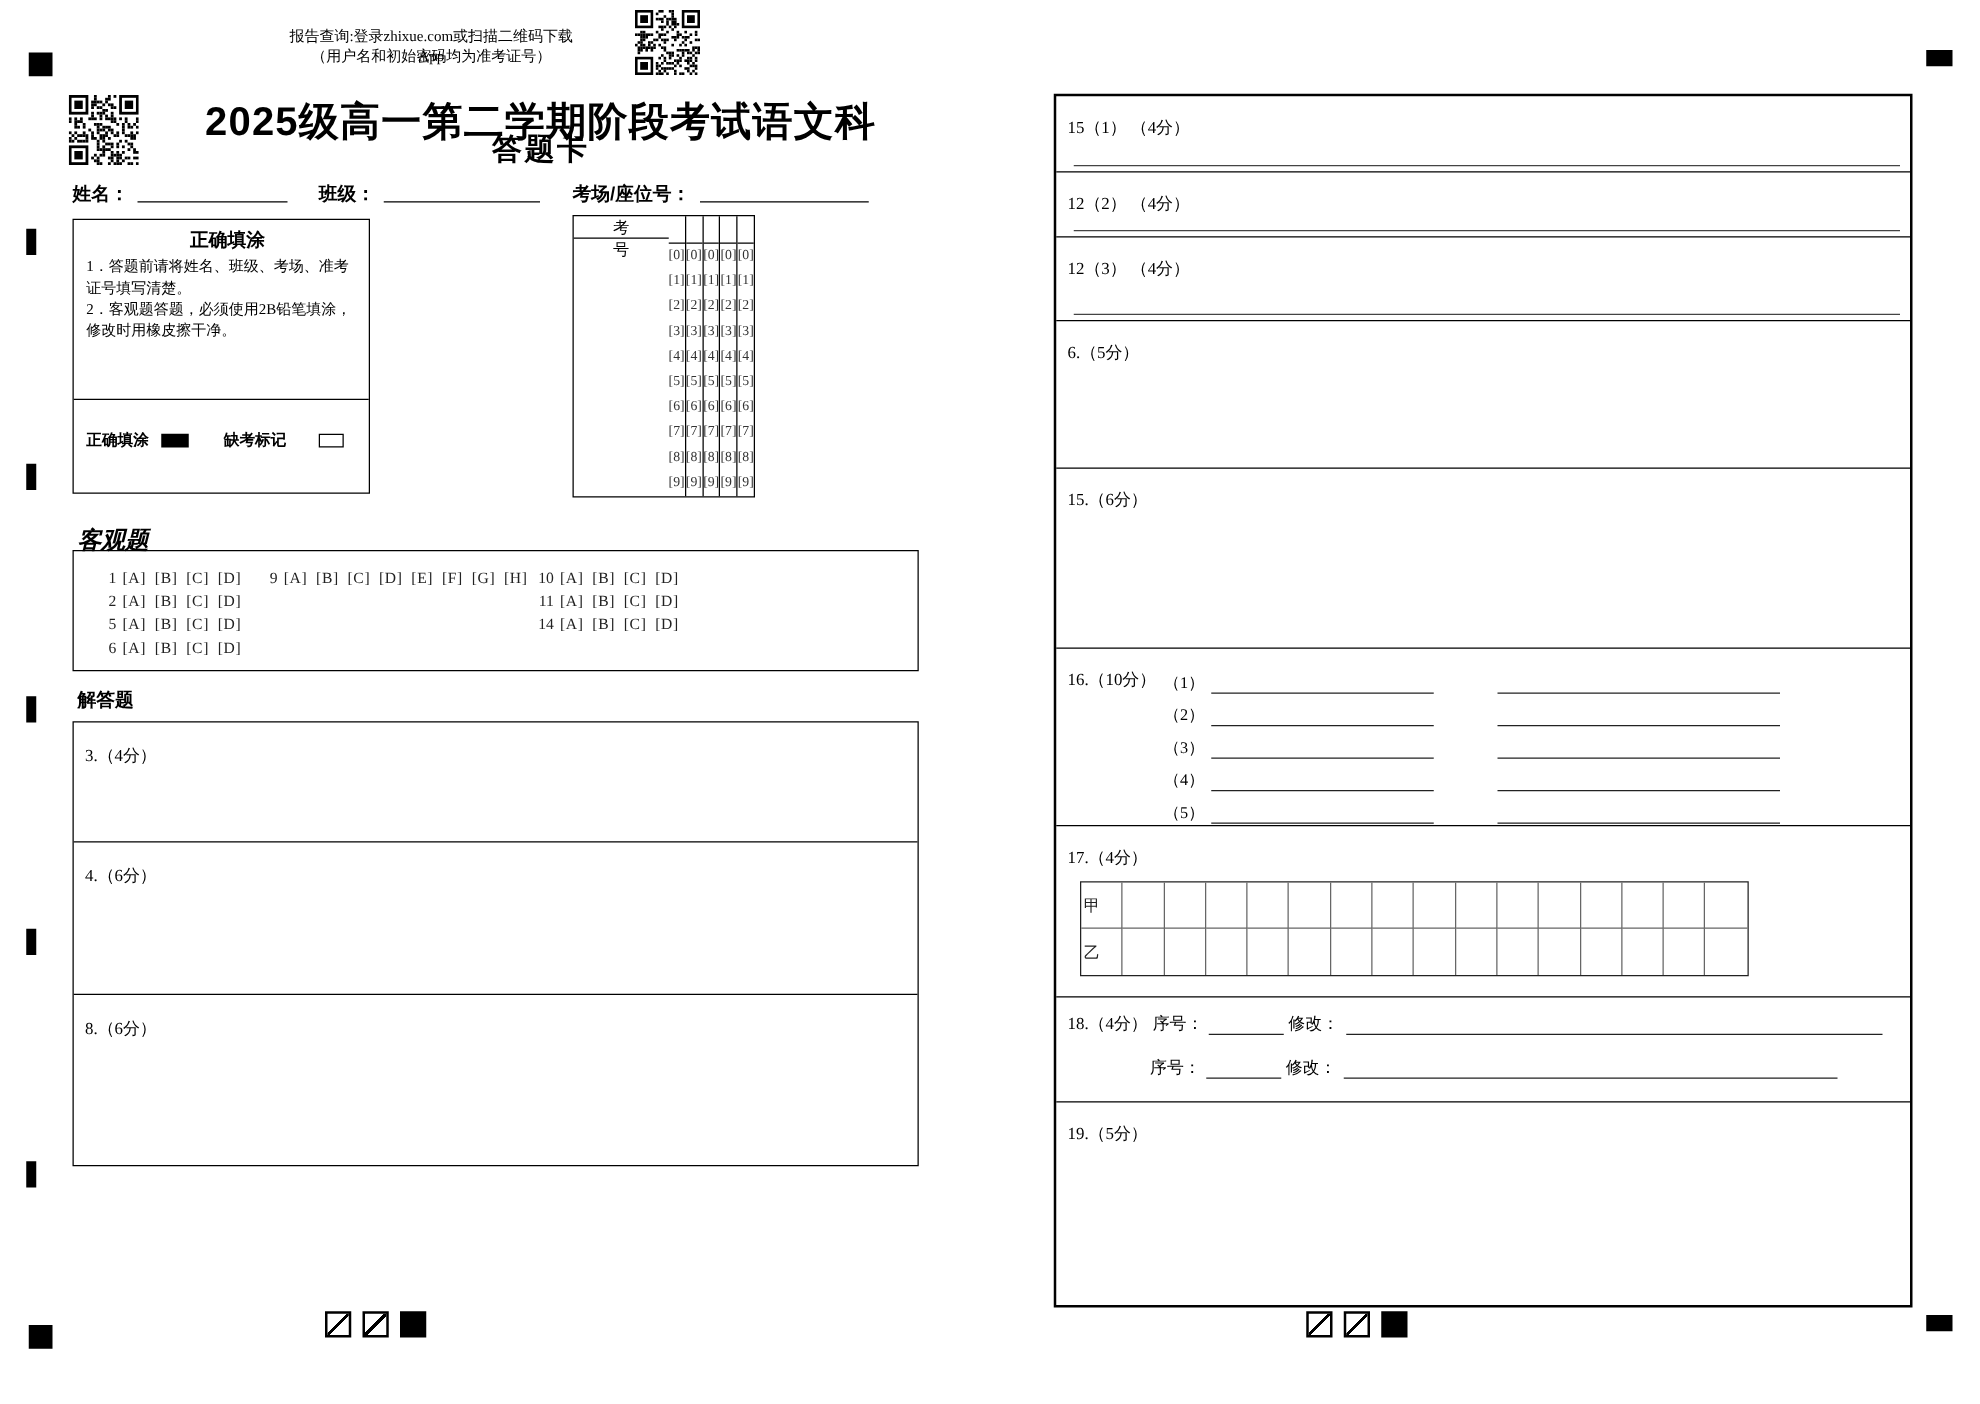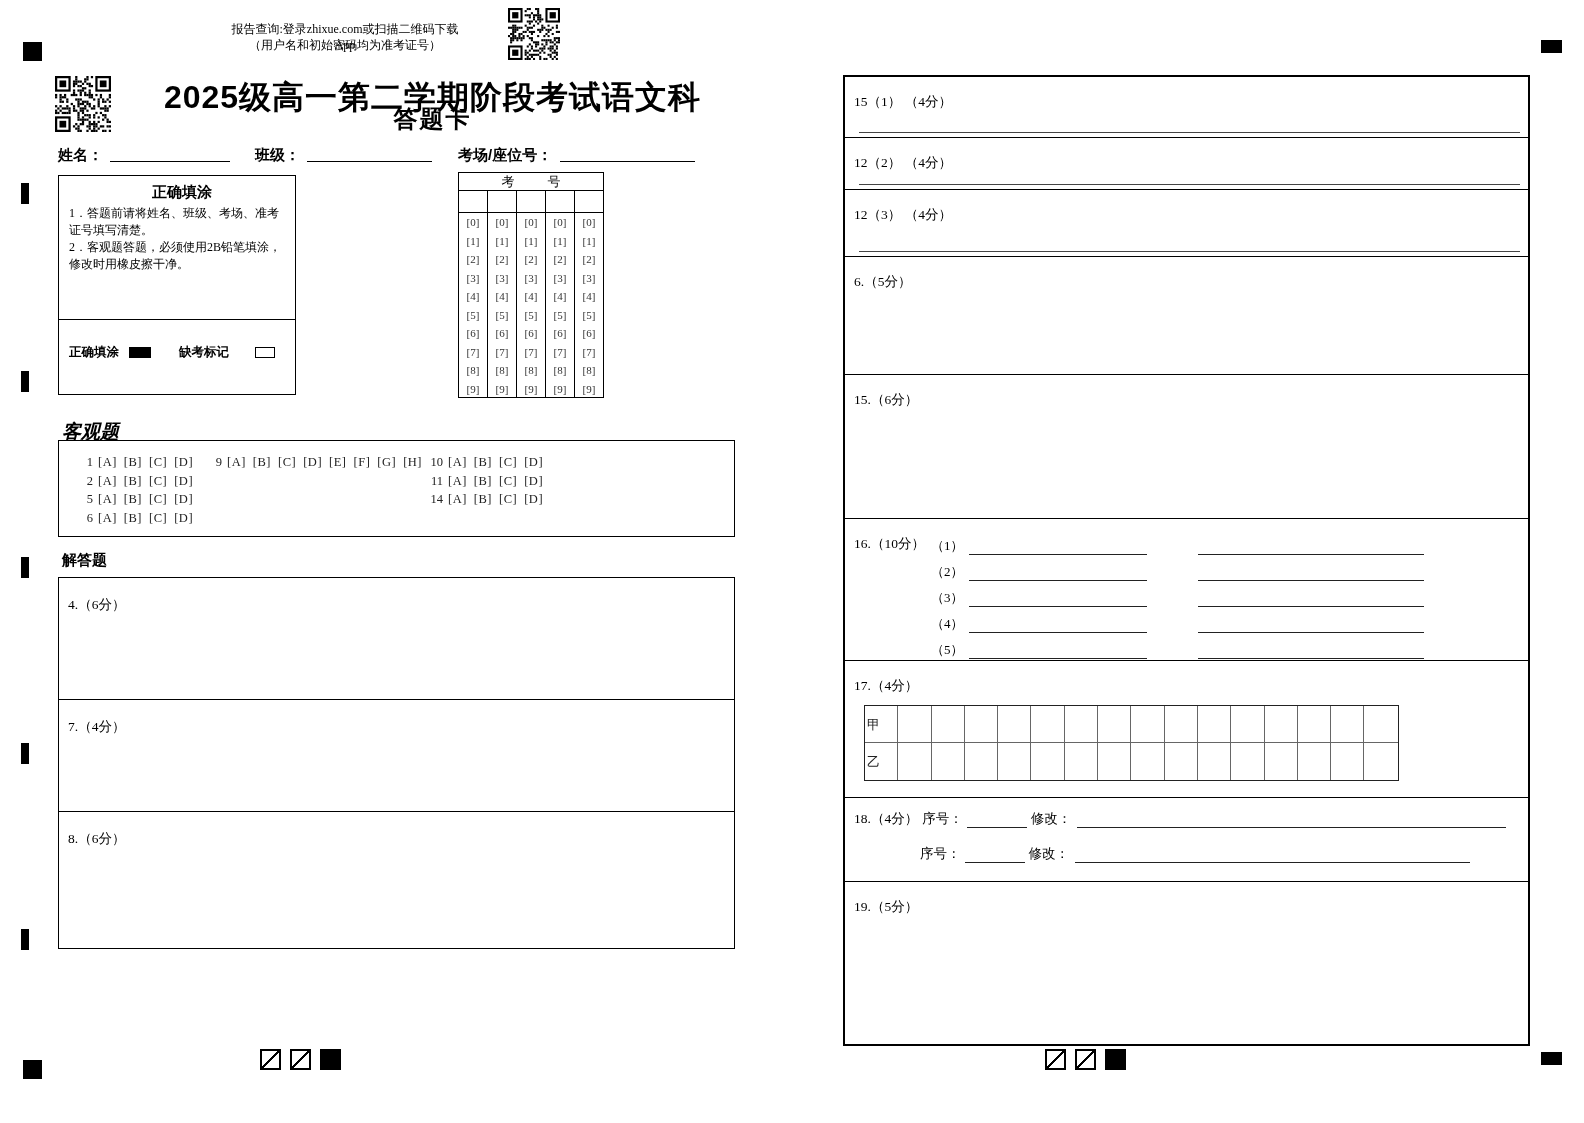--- a/index.html
+++ b/index.html
@@ -30,21 +30,21 @@
   
   .notice { position:absolute; left:58px; top:175px; width:238px; height:220px; border:1.5px solid #000; }
   .notice-title { font-size:15px; margin:7px 0 3px 10px; }
   .notice-body { font-size:12px; line-height:17px; padding:0 9px 0 10px; }
   .notice-div { position:absolute; left:0; right:0; top:143px; border-top:1.5px solid #000; }
   .fill-row { position:absolute; top:168px; left:10px; right:6px; display:flex; align-items:center; font-size:12.5px; }
   .fill-demo { width:22px; height:11px; background:#000; margin:0 28px 0 10px; }
   .absent-demo { width:20px; height:11px; border:1.5px solid #000; margin-left:26px; }
 
   
-  .kh-box { position:absolute; left:458px; top:172px; width:146px; height:226px; border:1.5px solid #000; display:flex; flex-direction:column; }
+  .kh-box { position:absolute; left:458px; top:172px; width:146px; height:226px; border:1.5px solid #000; display:flex; flex-direction:row; }
   .kh-title { height:18px; line-height:18px; text-align:center; font-size:13px; border-bottom:1px solid #000; letter-spacing:10px; padding-left:10px; }
   .kh-cols { flex:1; display:flex; }
   .kh-col { flex:1; display:flex; flex-direction:column; border-right:1px solid #000; }
   .kh-col:last-child { border-right:none; }
   .kh-write { height:22px; border-bottom:1px solid #000; }
   .kh-digit { flex:1; font-size:11px; color:#333; text-align:center; line-height:18.5px; }
 
   
   .obj-label { position:absolute; left:62px; top:419px; font-size:19px;font-style:italic; }
   .obj-box { position:absolute; left:58px; top:440px; width:677px; height:97px; border:1.5px solid #000; }
@@ -618,25 +618,25 @@
       </div>
     <div class="obj-group" style="left:368px;">
         <div class="obj-row"><span class="obj-num">10</span><span class="obj-opt">[A]</span><span class="obj-opt">[B]</span><span class="obj-opt">[C]</span><span class="obj-opt">[D]</span></div>
         <div class="obj-row"><span class="obj-num">11</span><span class="obj-opt">[A]</span><span class="obj-opt">[B]</span><span class="obj-opt">[C]</span><span class="obj-opt">[D]</span></div>
         <div class="obj-row"><span class="obj-num">14</span><span class="obj-opt">[A]</span><span class="obj-opt">[B]</span><span class="obj-opt">[C]</span><span class="obj-opt">[D]</span></div>
       </div>
   </div>
 
   <div class="subj-label hei">解答题</div>
   <div class="left-col">
+    <div class="q-sec h96">
+      <span class="q-label">3.（4分）</span>
+    </div>
     <div class="q-sec h122">
       <span class="q-label">4.（6分）</span>
-    </div>
-    <div class="q-sec h112">
-      <span class="q-label">7.（4分）</span>
     </div>
     <div class="q-sec h136">
       <span class="q-label">8.（6分）</span>
     </div>
   </div>
 
   <div class="right-col">
     <div class="r-sec rh63">
       <span class="r-label">15（1） （4分）</span>
       <div class="ans-line"></div>

